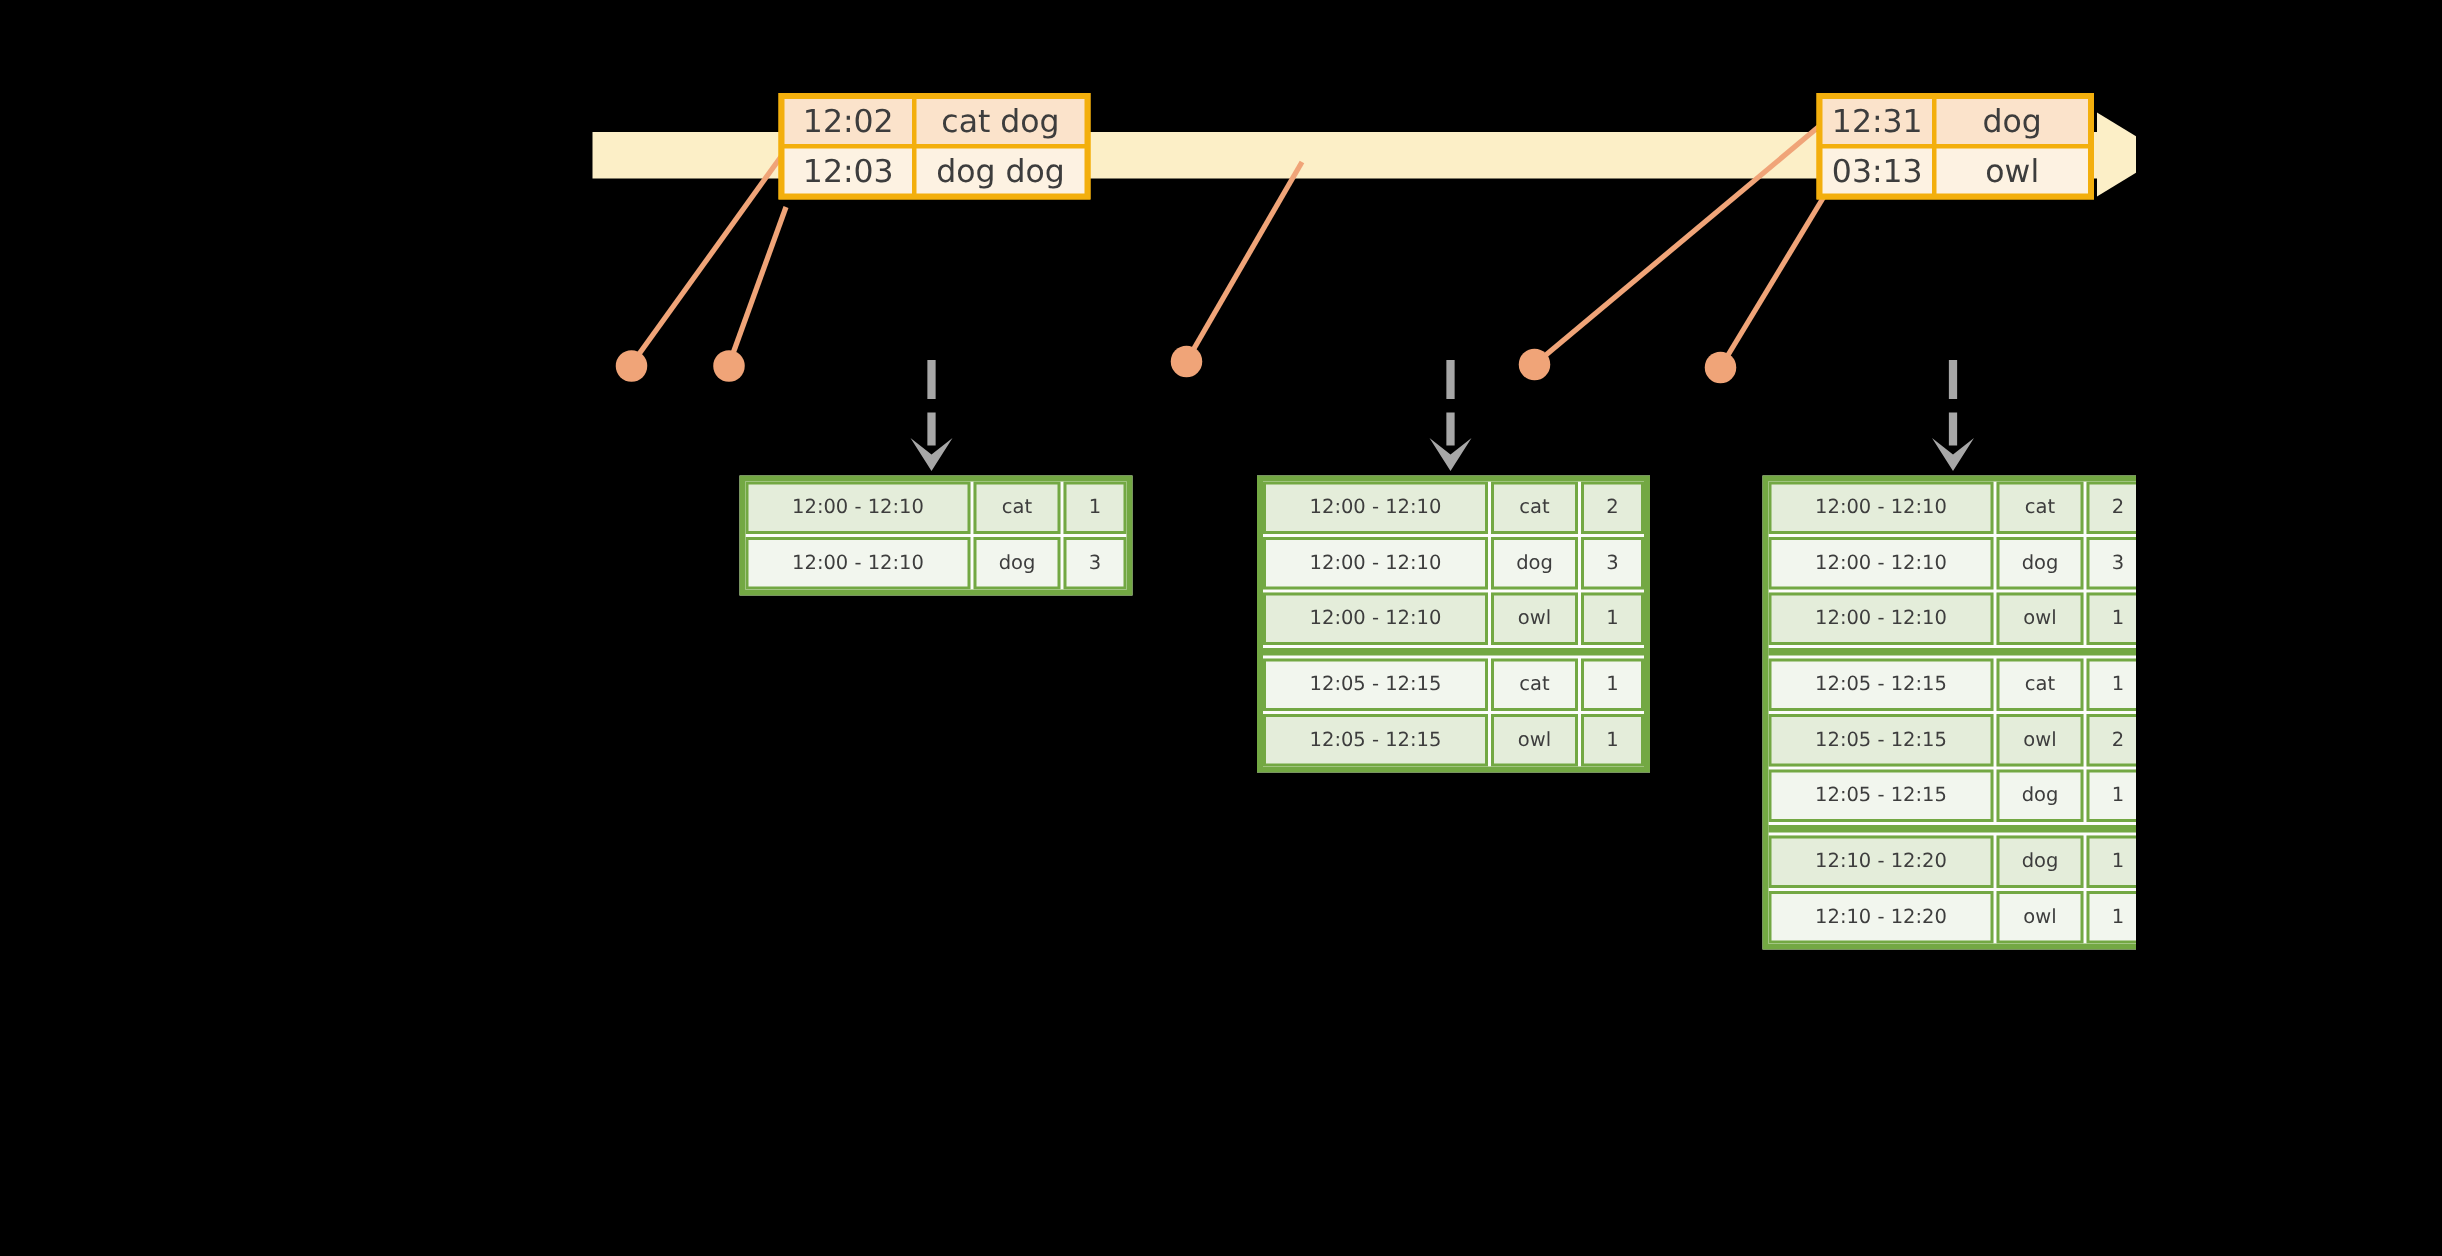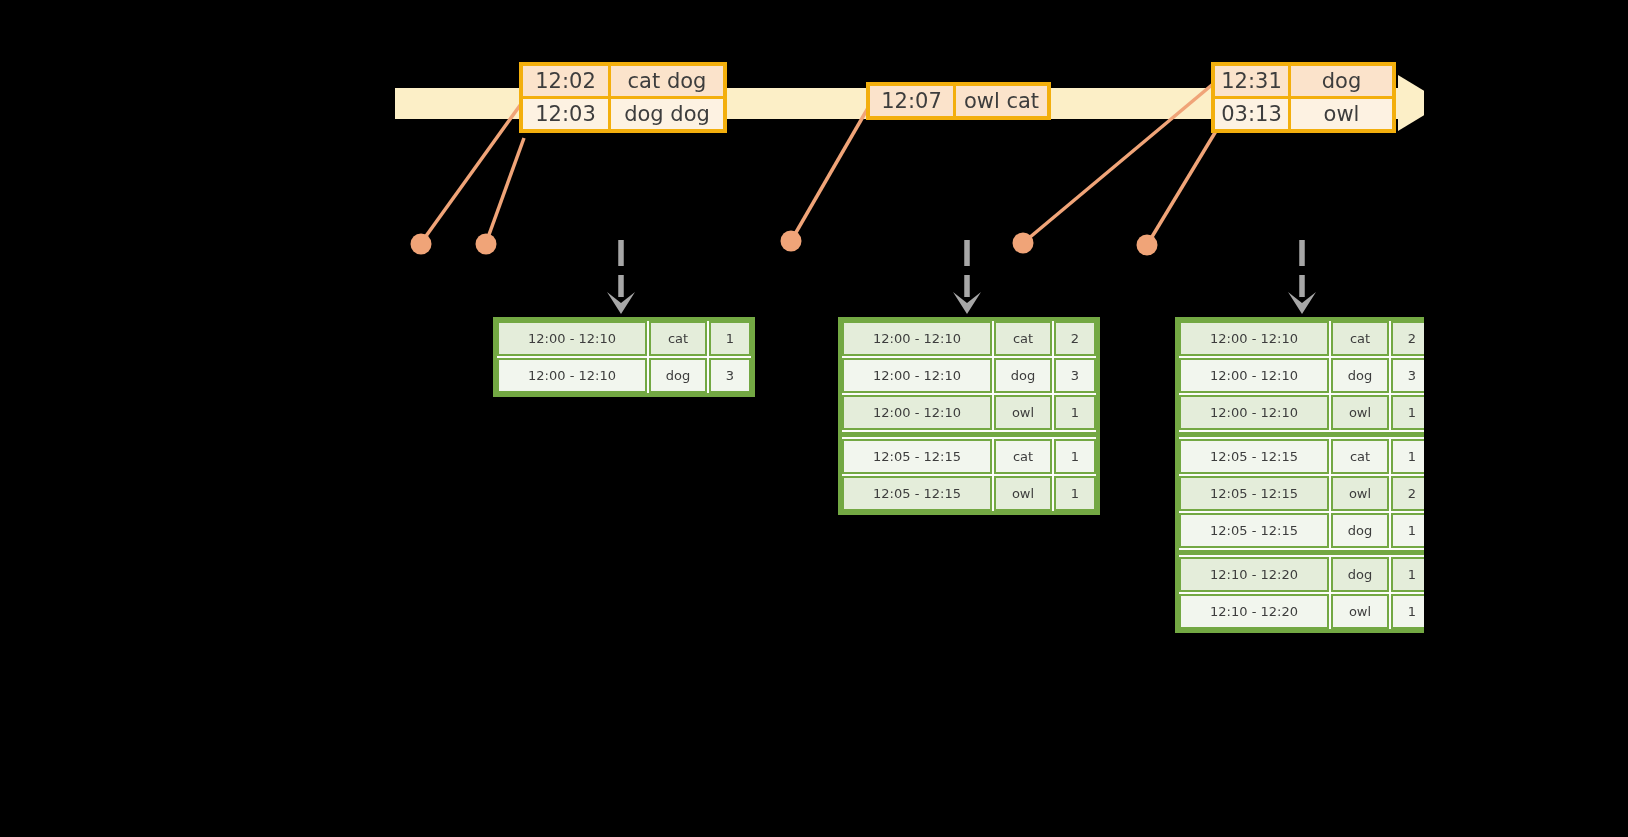--- a/index.html
+++ b/index.html
@@ -82,24 +82,20 @@
       <polygon points="953,292 967,303 981,292 967,314"></polygon>
       <polygon points="1288,292 1302,303 1316,292 1302,314"></polygon>
     </g>
   </svg>
 
   <div class="event-table et1">
       <div class="ecell peach">12:02</div>
       <div class="ecell peach">cat dog</div>
       <div class="ecell cream">12:03</div>
       <div class="ecell cream">dog dog</div>
-    </div>
-  <div class="event-table et2">
-      <div class="ecell peach">12:07</div>
-      <div class="ecell peach">owl cat</div>
     </div>
   <div class="event-table et3">
       <div class="ecell peach">12:31</div>
       <div class="ecell peach">dog</div>
       <div class="ecell cream">03:13</div>
       <div class="ecell cream">owl</div>
     </div>
 
   <div class="result-table rt1">
       <div class="rrow">

